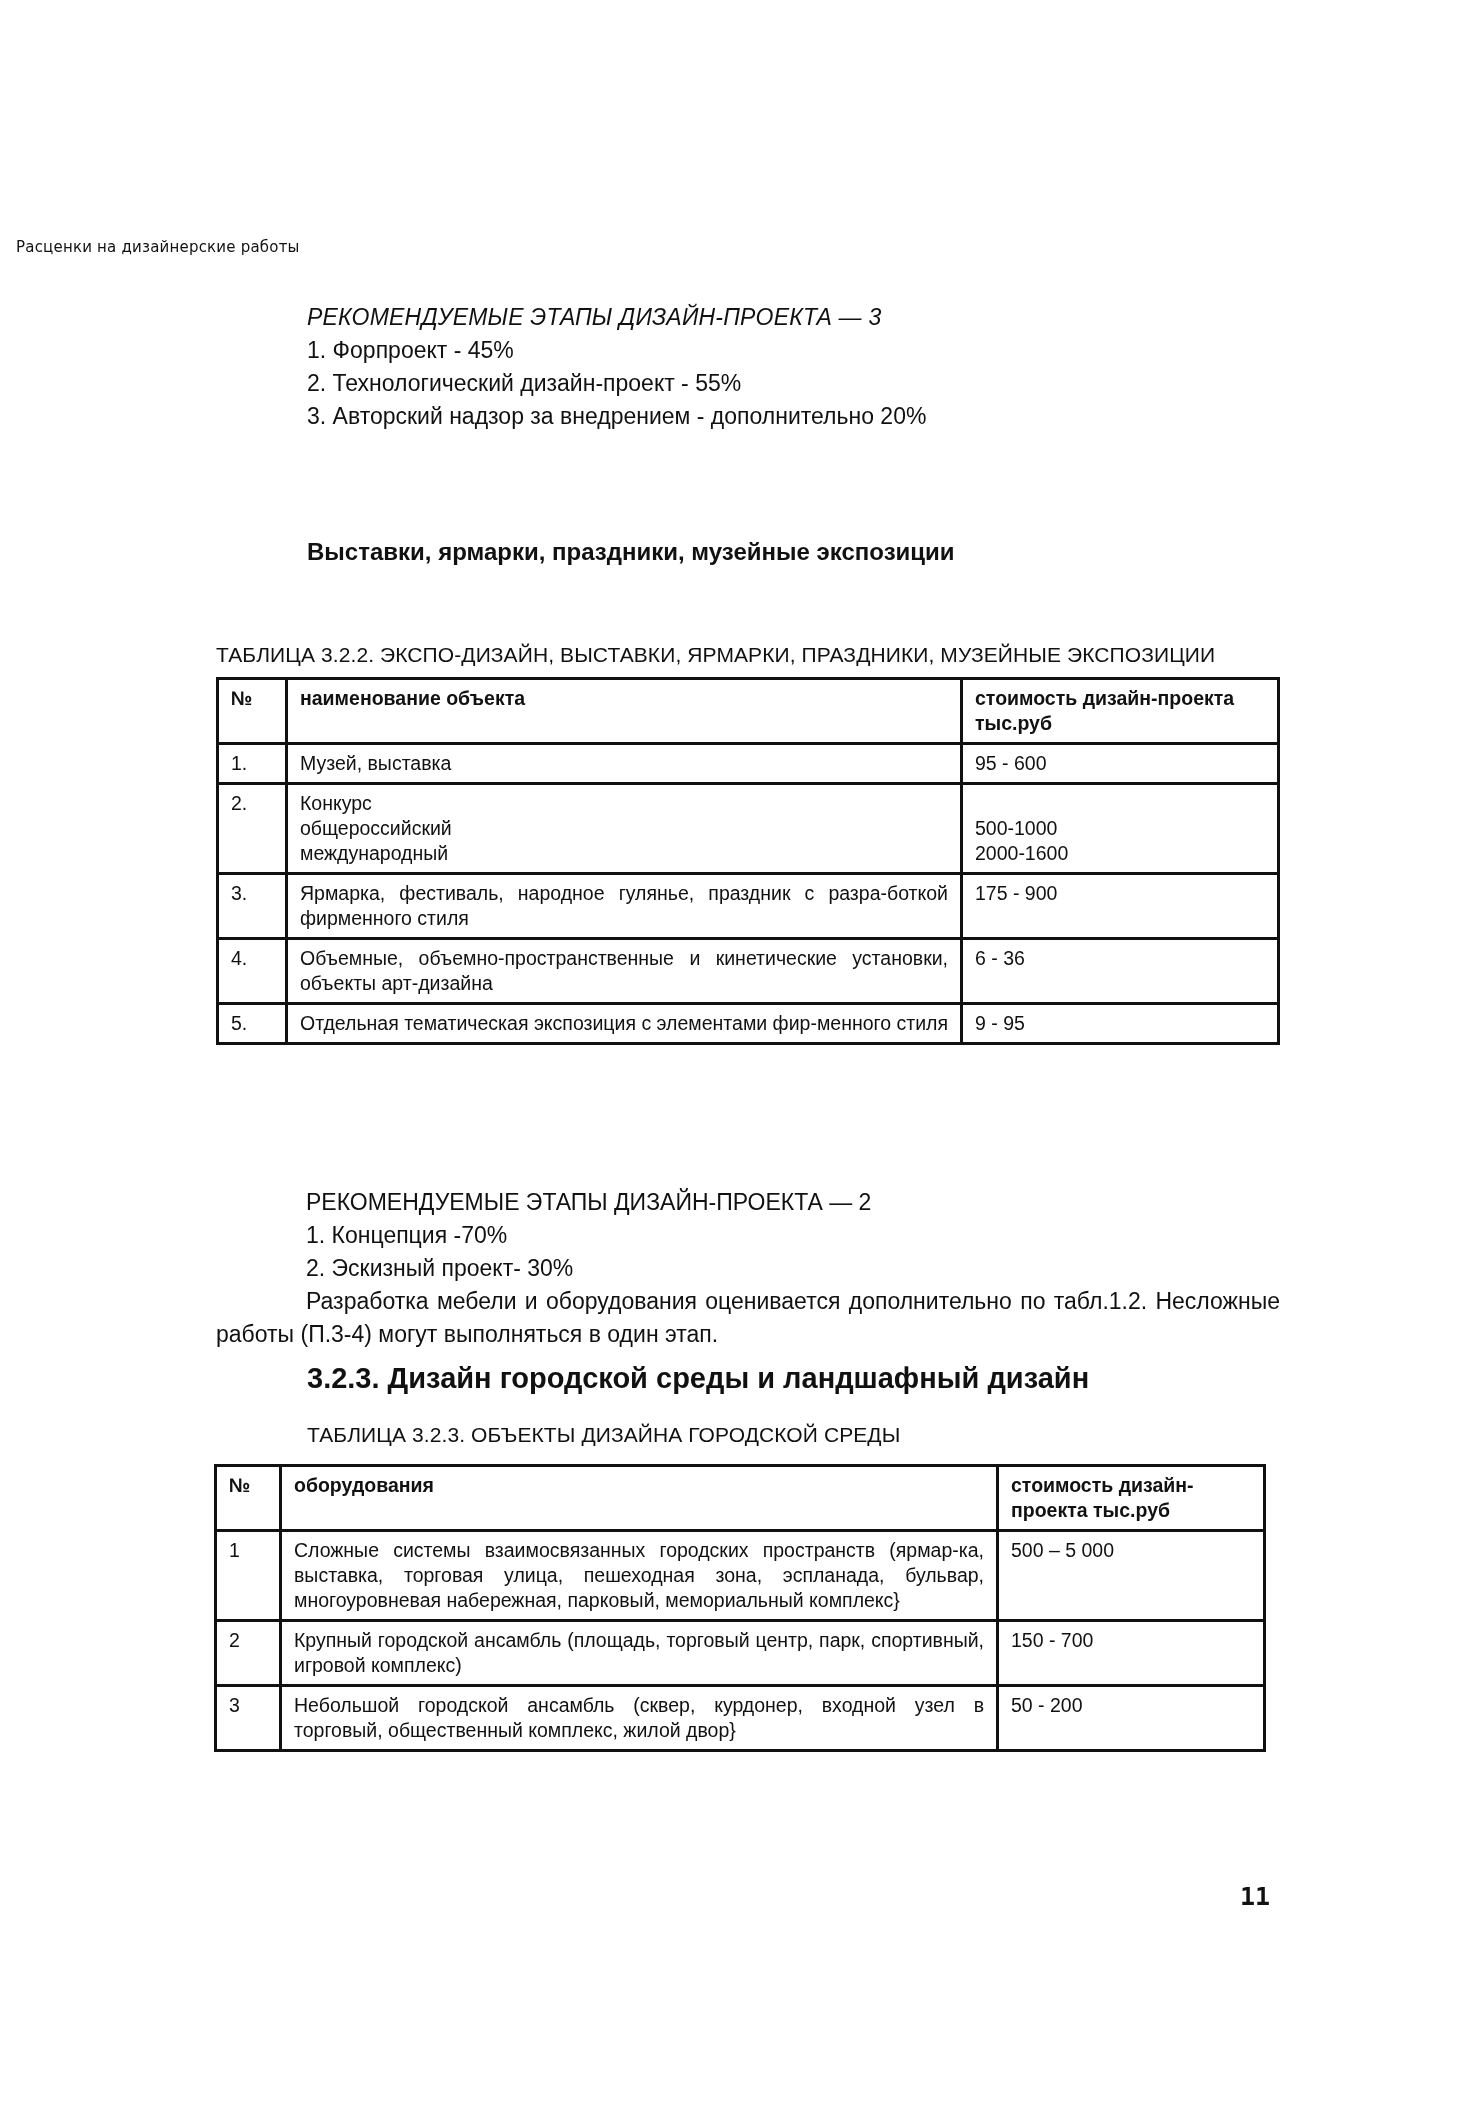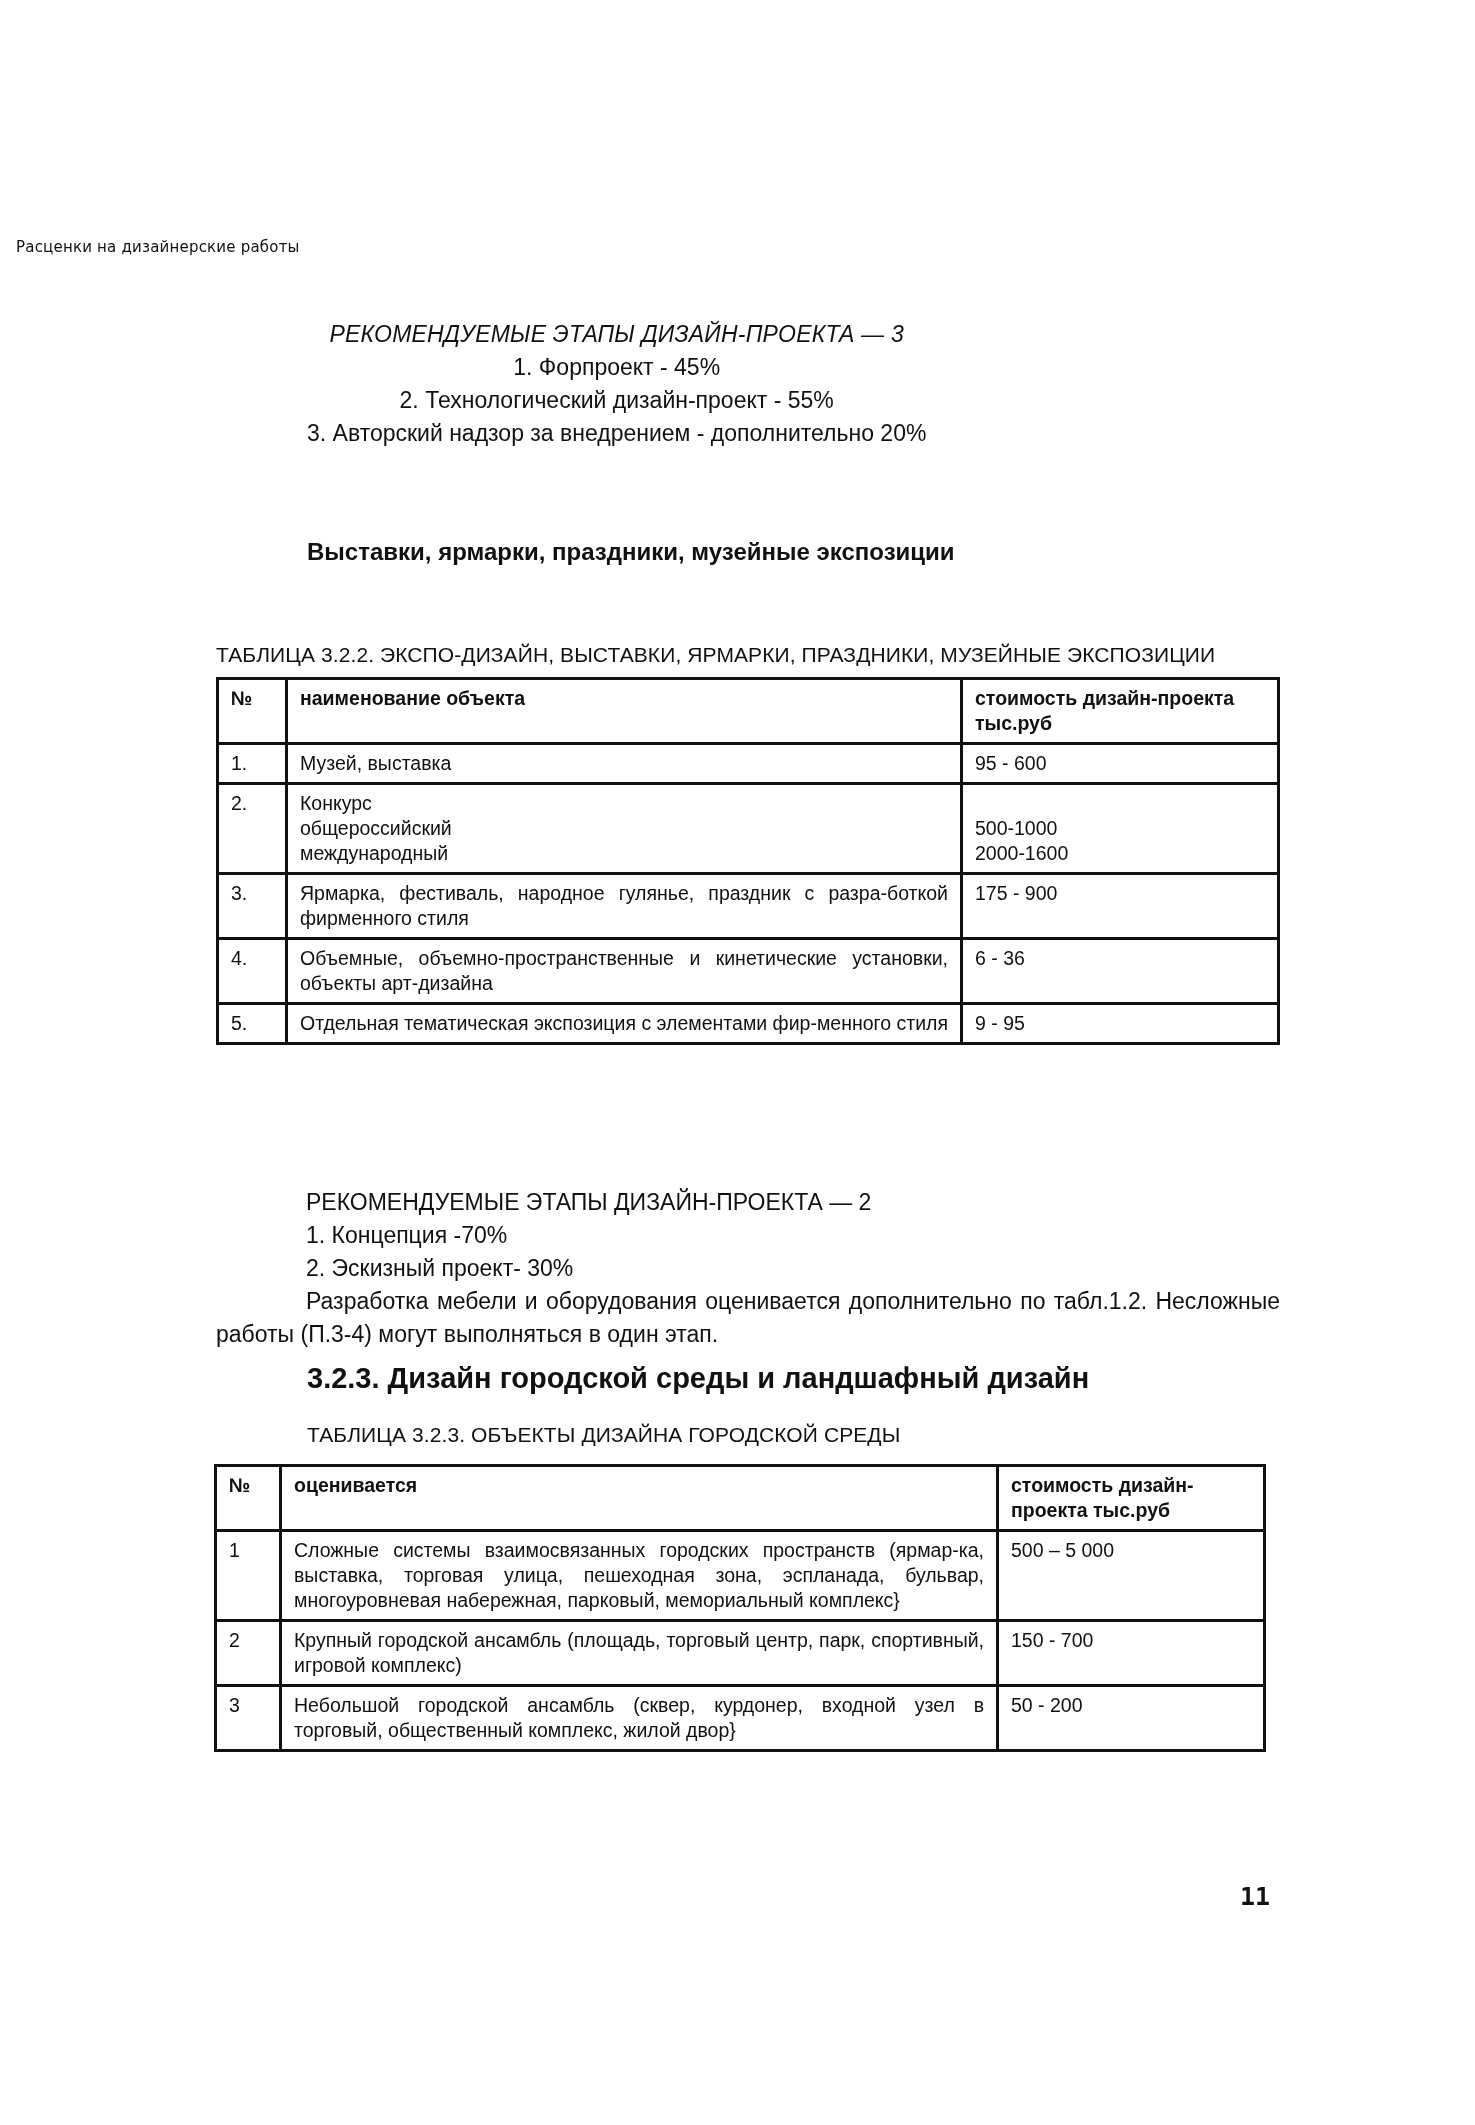--- a/index.html
+++ b/index.html
@@ -9,21 +9,21 @@
       color: #111;
     }
     .abs { position: absolute; }
     .running-header {
       left: 0; width: 1284px; top: 238px; text-align: left;
       font-size: 15px; font-weight: normal; letter-spacing: 0.2px;
       font-family: "DejaVu Sans", sans-serif;
       margin-left: 16px;
     }
     .block { font-size: 23px; line-height: 33px; }
-    .stages1 { left: 307px; top: 318px; text-align: center; }
+    .stages1 { left: 307px; top: 301px; }
     .stages1 .title { font-style: italic; letter-spacing: 0.2px; }
     .stages1 .indent { padding-left: 27px; }
     .sec-title { font-weight: bold; font-size: 29px; line-height: 36px; }
     .sec-sub { font-weight: bold; font-size: 24px; line-height: 30px; }
     .sec322 { left: 307px; top: 537px; }
     .table-caption { font-size: 21px; letter-spacing: 0.1px; }
     .cap322 { left: 216px; top: 643px; }
     table.doc {
       position: absolute; border-collapse: collapse;
       font-size: 19.5px; line-height: 25px;
@@ -130,21 +130,21 @@
 </div>
 
 <div class="abs sec-title sec323">3.2.3. Дизайн городской среды и ландшафный дизайн</div>
 
 <div class="abs table-caption cap323">ТАБЛИЦА 3.2.3. ОБЪЕКТЫ ДИЗАЙНА ГОРОДСКОЙ СРЕДЫ</div>
 
 <table class="doc t323">
   <thead>
     <tr>
       <th class="c-no">№</th>
-      <th>оценивается</th>
+      <th>оборудования</th>
       <th class="c-price">
         <span class="line">стоимость дизайн-</span>
         <span class="line">проекта тыс.руб</span>
       </th>
     </tr>
   </thead>
   <tbody>
     <tr>
       <td>1</td>
       <td class="justify">Сложные системы взаимосвязанных городских пространств (ярмар-ка, выставка, торговая улица, пешеходная зона,  эспланада, бульвар, многоуровневая набережная, парковый, мемориальный комплекс}</td>

